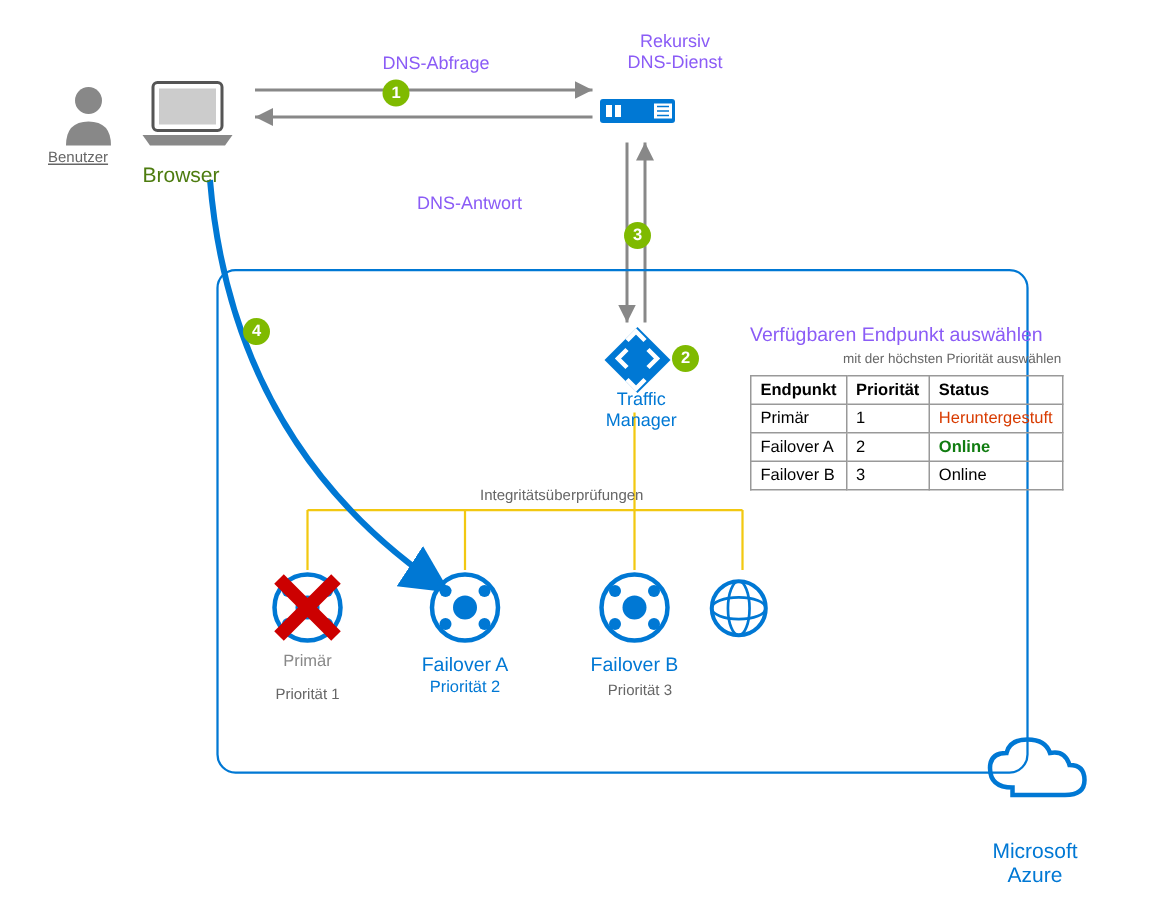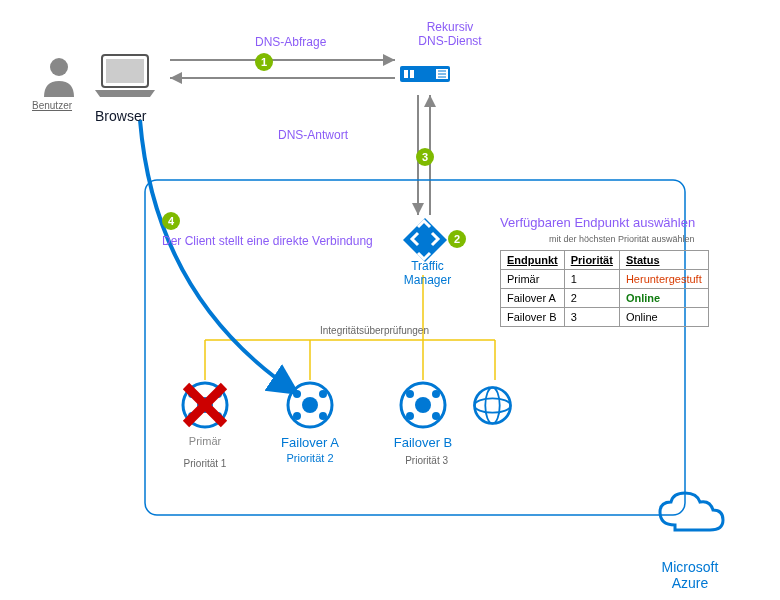--- a/index.html
+++ b/index.html
@@ -2,21 +2,21 @@
 <html><head>
 <meta charset="utf-8">
 <style>
   * { box-sizing: border-box; margin: 0; padding: 0; }
   body { font-family: 'Segoe UI', Arial, sans-serif; font-size: 12px; background: #fff; width: 780px; height: 600px; position: relative; overflow: hidden; }
   .abs { position: absolute; }
   .blue { color: #8b5cf6; }
   .green-badge { width: 18px; height: 18px; border-radius: 50%; background: #7fba00; color: #fff; font-weight: bold; display: flex; align-items: center; justify-content: center; font-size: 11px; }
   table { border-collapse: collapse; font-size: 11px; }
   th, td { border: 1px solid #999; padding: 3px 6px; text-align: left; }
-  th { font-weight: bold; text-decoration: underline; }
+  th { font-weight: bold; }
   .status-online { color: #107c10; font-weight: bold; }
   .status-degraded { color: #d83b01; }
   .lbl-sm { font-size: 10px; color: #666; }
   .lbl-blue { color: #0078d4; font-size: 12px; text-align: center; }
   svg { overflow: visible; }
 </style>
 </head>
 <body>
 
 <svg class="abs" style="left:0;top:0;width:780px;height:600px;pointer-events:none;">
@@ -55,21 +55,21 @@
 </div>
 <div class="abs lbl-sm" style="left:32px;top:100px;width:40px;text-align:left;text-decoration:underline;">Benutzer</div>
 
 <div class="abs" style="left:90px;top:50px;">
   <svg width="70" height="50" viewBox="0 0 70 50">
       <rect x="12" y="5" width="46" height="32" rx="3" fill="none" stroke="#555" stroke-width="2"></rect>
       <rect x="16" y="9" width="38" height="24" fill="#ccc"></rect>
       <path d="M5 40 L65 40 L60 47 L10 47 Z" fill="#888"></path>
     </svg>
 </div>
-<div class="abs" style="left:95px;top:108px;font-size:14px;color:#0f172a;">Browser</div>
+<div class="abs" style="left:95px;top:108px;font-size:14px;color:#4d7c0f;">Browser</div>
 
 <div class="abs blue" style="left:255px;top:35px;font-size:12px;">DNS-Abfrage</div>
 <div class="abs green-badge" style="left:255px;top:53px;">1</div>
 
 <div class="abs blue" style="left:410px;top:20px;font-size:12px;text-align:center;width:80px;">
   <div>Rekursiv</div>
   <div>DNS-Dienst</div>
 </div>
 <div class="abs" style="left:400px;top:58px;">
   <svg width="60" height="30">
@@ -81,34 +81,33 @@
       <line x1="38" y1="16" x2="46" y2="16" stroke="#0078d4"></line>
       <line x1="38" y1="19" x2="46" y2="19" stroke="#0078d4"></line>
     </svg>
 </div>
 
 <div class="abs blue" style="left:278px;top:128px;font-size:12px;">DNS-Antwort</div>
 <div class="abs green-badge" style="left:416px;top:148px;">3</div>
 
 <div class="abs green-badge" style="left:162px;top:212px;">4</div>
 <div class="abs blue" style="left:162px;top:232px;font-size:12px;line-height:1.5;">
-  <div>Der Client stellt eine direkte Verbindung</div>
 </div>
 
 <div class="abs" style="left:400px;top:215px;">
   <svg width="50" height="50" viewBox="0 0 50 50">
       <polygon points="25,3 47,25 25,47 3,25" fill="#0078d4"></polygon>
       <path d="M18 18 L12 24 L18 30 M32 18 L38 24 L32 30 M18 12 L24 6 L30 12 M18 38 L24 44 L30 38" stroke="#fff" stroke-width="3" fill="none"></path>
     </svg>
 </div>
 <div class="abs green-badge" style="left:448px;top:230px;">2</div>
 <div class="abs lbl-blue" style="left:390px;top:259px;width:75px;">Traffic Manager</div>
 
 <div class="abs blue" style="left:500px;top:215px;font-size:13px;">Verfügbaren Endpunkt auswählen</div>
-<div class="abs" style="left:501px;top:234px;font-size:9px;color:#666;padding-left:48px;">mit der höchsten Priorität auswählen</div>
+<div class="abs" style="left:514px;top:234px;font-size:9px;color:#666;padding-left:48px;">mit der höchsten Priorität auswählen</div>
 
 <div class="abs" style="left:500px;top:250px;">
   <table>
     <tbody>
         <tr>
       <th>Endpunkt</th>
       <th>Priorität</th>
       <th>Status</th>
     </tr>
     <tr>

